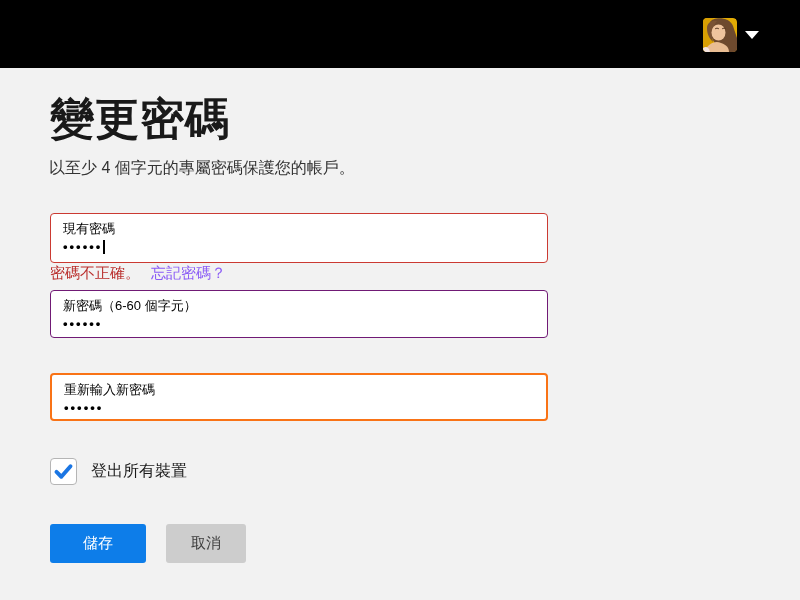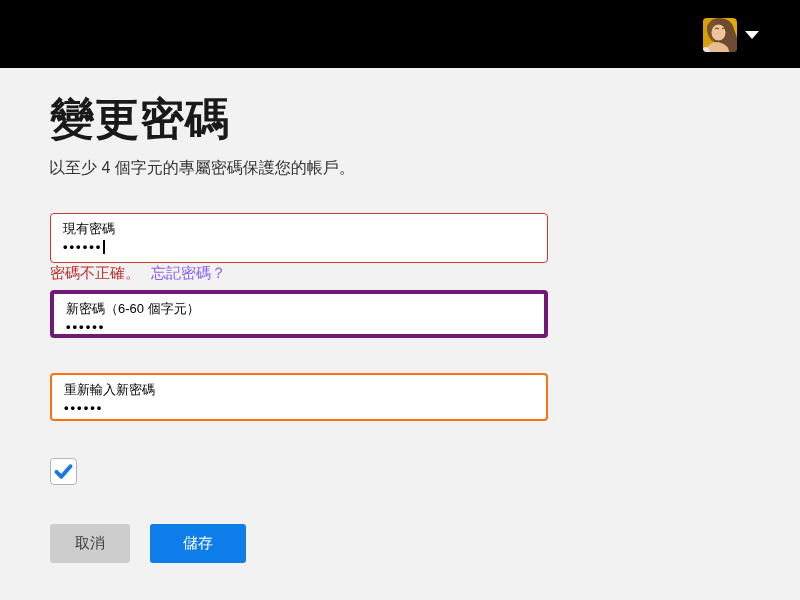--- a/index.html
+++ b/index.html
@@ -18,21 +18,21 @@
   .caret-down { position: absolute; left: 745px; top: 31px; width: 0; height: 0;
     border-left: 7px solid transparent; border-right: 7px solid transparent; border-top: 8px solid #fff; cursor: pointer; }
 
   
   .title { position: absolute; left: 50px; top: 90px; font-size: 44px; font-weight: bold; color: #191919; letter-spacing: 1px; }
   .subtitle { position: absolute; left: 49px; top: 158px; font-size: 16px; color: #333; }
 
   
   .field { position: absolute; left: 50px; width: 498px; background: #fff; border-radius: 4px; padding: 7px 12px; cursor: text; }
   .field-current { top: 213px; height: 50px; border: 1px solid #cb3a32; }
-  .field-new { top: 290px; height: 48px; border: 4px solid #701a75; }
+  .field-new { top: 290px; height: 48px; border: 1px solid #701a75; }
   .field-confirm { top: 373px; height: 48px; border: 2px solid #f97316; }
   .field-label { display: block; font-size: 13px; color: #000000; line-height: 15px; }
   .field-value { display: block; font-size: 13px; font-weight: bold; color: #000; letter-spacing: 2px; line-height: 17px; margin-top: 2px; }
   .caret-bar { display: inline-block; width: 2px; height: 14px; background: #000; vertical-align: text-bottom; margin-left: 1px; letter-spacing: 0; }
 
   
   .error-row { position: absolute; left: 50px; top: 264px; font-size: 15px; }
   .error-text { color: #b92d2b; text-align: center; }
   .forgot-link { color: #8b5cf6; cursor: pointer; margin-left: 11px; text-decoration: none; }
 
@@ -90,18 +90,19 @@
   <span class="field-label">重新輸入新密碼</span>
   <span class="field-value">••••••</span>
 </div>
 
 <div class="checkbox-row">
   <div class="checkbox" aria-checked="true">
     <svg viewBox="0 0 24 24">
       <path d="M4 12.5 L9.5 18 L20 6" fill="none" stroke="#1b76e3" stroke-width="4.5" stroke-linecap="round" stroke-linejoin="round"></path>
     </svg>
   </div>
+  <span class="checkbox-label">登出所有裝置</span>
 </div>
 
 <div class="buttons">
+  <button class="btn btn-save">儲存</button>
   <button class="btn btn-cancel">取消</button>
-  <button class="btn btn-save">儲存</button>
 </div>
 
 </body></html>

